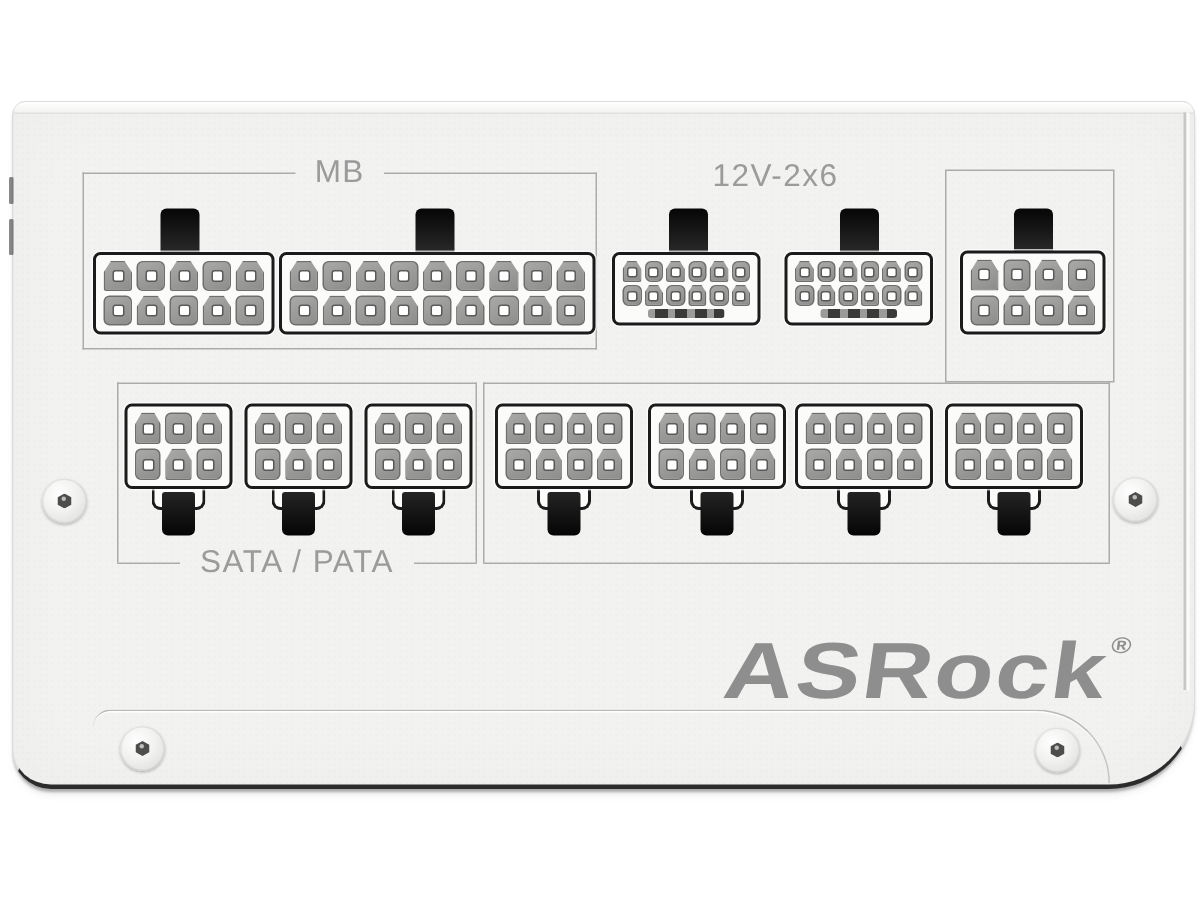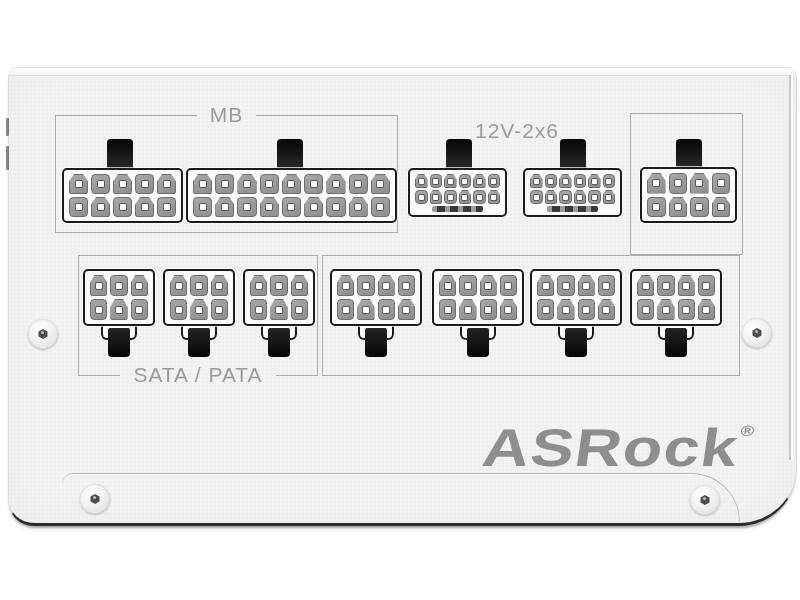--- a/index.html
+++ b/index.html
@@ -122,21 +122,21 @@
   <div class="groove-right-hl" style="left:791px;top:75px;width:2px;height:385px;"></div>
 
   <div class="obox no-top" style="left:55px;top:115px;width:343px;height:118px;">
     <div class="boxlabel" style="top:-11px;">
       <i class="rule"></i>
       <span class="seclabel">MB</span>
       <i class="rule"></i>
     </div>
   </div>
 
-  <div class="floatlabel" style="left:417px;top:120px;width:200px;">
+  <div class="floatlabel" style="left:417px;top:107px;width:200px;">
     <span class="seclabel">12V-2x6</span>
   </div>
 
   <div class="obox" style="left:630px;top:113px;width:113px;height:142px;"></div>
 
   <div class="obox no-bottom" style="left:78px;top:255px;width:240px;height:120px;">
     <div class="boxlabel" style="bottom:-11px;">
       <i class="rule"></i>
       <span class="seclabel">SATA / PATA</span>
       <i class="rule"></i>

